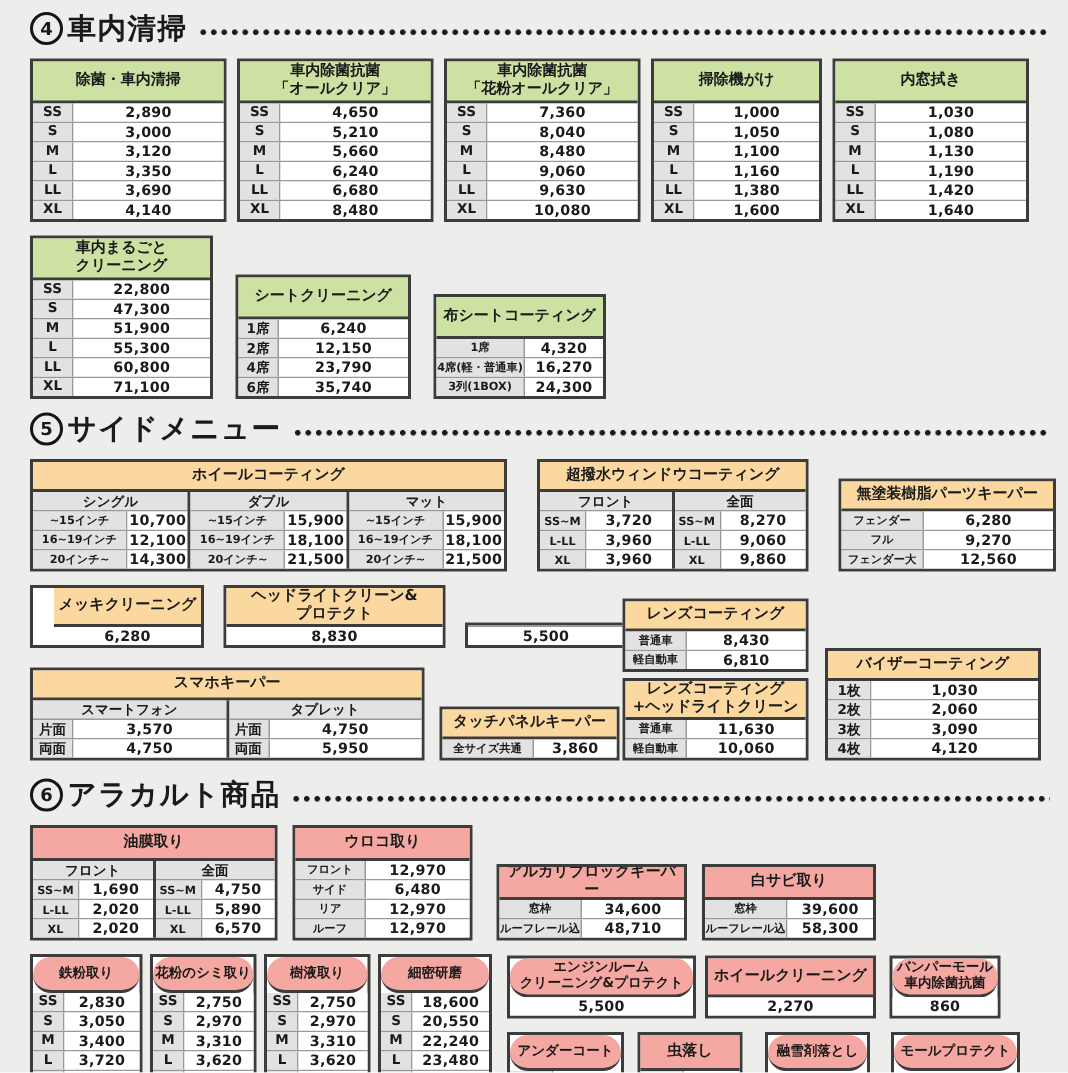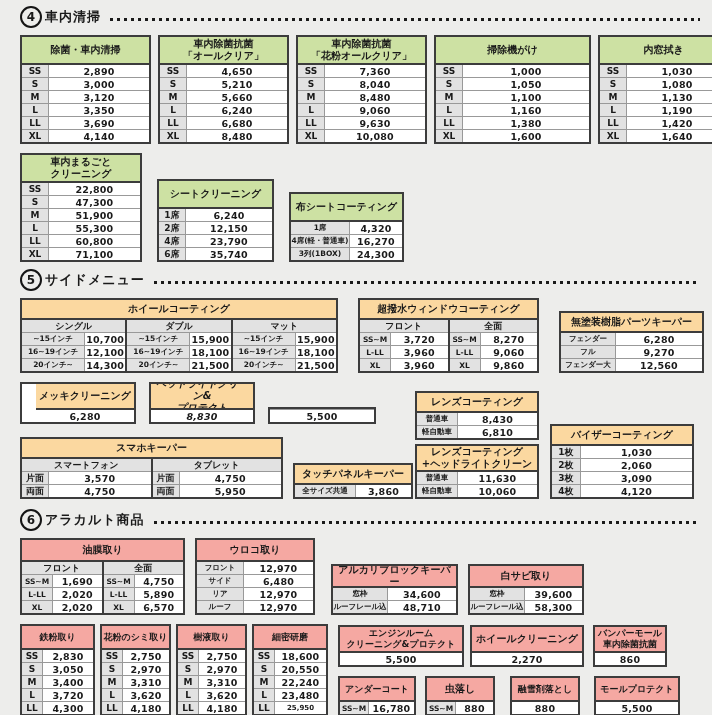--- a/index.html
+++ b/index.html
@@ -8,21 +8,21 @@
     font-family:"DejaVu Sans","Liberation Sans",sans-serif; color:#1a1a1a;
     overflow:hidden; box-sizing:border-box; padding:4px 10px 0 20px;
   }
   
   .sec-title { display:flex; align-items:center; margin-bottom:7px; }
   .circ {
     width:18px; height:18px; border:2px solid #151515; border-radius:50%;
     display:flex; align-items:center; justify-content:center;
     font-size:12px; font-weight:700; flex-shrink:0; background:transparent;
   }
-  .sec-title .ttl { font-size:13px; font-weight:700; letter-spacing:1px; margin-left:3px; white-space:nowrap; }
+  .sec-title .ttl { font-size:19px; font-weight:700; letter-spacing:1px; margin-left:3px; white-space:nowrap; }
   .leader {
     flex:1; height:5px; margin:4px 2px 0 8px;
     background-image:radial-gradient(circle at 2.5px 2.5px, #1a1a1a 1.7px, transparent 2px);
     background-size:7px 5px; background-repeat:repeat-x;
   }
   .sec4 { margin-top:2px; }
   .sec5 { margin-top:7px; }
   .sec6 { margin-top:10px; }
   
   .trow { display:flex; align-items:flex-end; }
@@ -30,21 +30,21 @@
   
   .tbl { background:#fff; border:2px solid #3c3c3c; box-sizing:border-box; flex-shrink:0; }
   .hdr {
     background:var(--acc,#ddd); border-bottom:2px solid #3c3c3c;
     height:var(--hh,20px); display:flex; align-items:center; justify-content:center;
     text-align:center; font-weight:700; font-size:10px; line-height:1.2;
     white-space:pre-line; padding:0 1px; overflow:hidden;
   }
   .hh18 { --hh:18px; } .hh20 { --hh:20px; } .hh22 { --hh:22px; }
   .hh24 { --hh:24px; } .hh26 { --hh:26px; }
-  .hf9 .hdr { font-size:9px; }
+  .hf9 .hdr { font-size:9px;border-radius:12px; }
   .r { display:flex; height:12px; border-top:1px solid #999; }
   .hdr + .r, .glbl + .r { border-top:none; }
   .lbl {
     width:var(--lw,26px); flex-shrink:0; background:#e2e2e2; border-right:1px solid #999;
     display:flex; align-items:center; justify-content:center;
     font-size:9px; font-weight:700; overflow:hidden; white-space:nowrap;
   }
   .small-lbl .lbl { font-size:7.5px; }
   .val {
     flex:1; display:flex; align-items:center; justify-content:center;
@@ -150,21 +150,21 @@
           </div>
           <div class="r">
             <div class="lbl">LL</div>
             <div class="val">9,630</div>
           </div>
           <div class="r">
             <div class="lbl">XL</div>
             <div class="val">10,080</div>
           </div>
         </div>
-      <div data-table="t_vacuum" class="hh26 tbl" style="width: 157px; --acc: #cde1a3;">
+      <div data-table="t_vacuum" class="hh26 tbl" style="width: 114px; --acc: #cde1a3;">
           <div class="hdr">掃除機がけ</div>
           <div class="r">
             <div class="lbl">SS</div>
             <div class="val">1,000</div>
           </div>
           <div class="r">
             <div class="lbl">S</div>
             <div class="val">1,050</div>
           </div>
           <div class="r">
@@ -388,21 +388,21 @@
     </div>
     <div class="trow" style="gap:11px; margin-top:9px">
       <div class="col" style="width:384px">
         <div class="trow" style="gap:13px">
           <div data-table="t_mekki" class="hh24 tbl" style="width: 116px; padding-left: 14px; --acc: #fbd8a0;">
               <div class="hdr">メッキクリーニング</div>
               <div class="r">
                 <div class="val">6,280</div>
               </div>
             </div>
-          <div data-table="t_hlclean" class="hh24 tbl" style="width: 106px; font-style: italic; --acc: #fbd8a0;">
+          <div data-table="t_hlclean" class="hh24 tbl" style="width: 148px; --acc: #fbd8a0;">
               <div class="hdr">ヘッドライトクリーン&amp;
 プロテクト</div>
               <div class="r">
                 <div class="val">8,830</div>
               </div>
             </div>
           <div data-table="t_hlprotect" class="hh24 tbl" style="width: 108px; --acc: #fbd8a0;">
               <div class="r">
                 <div class="val">5,500</div>
               </div>

